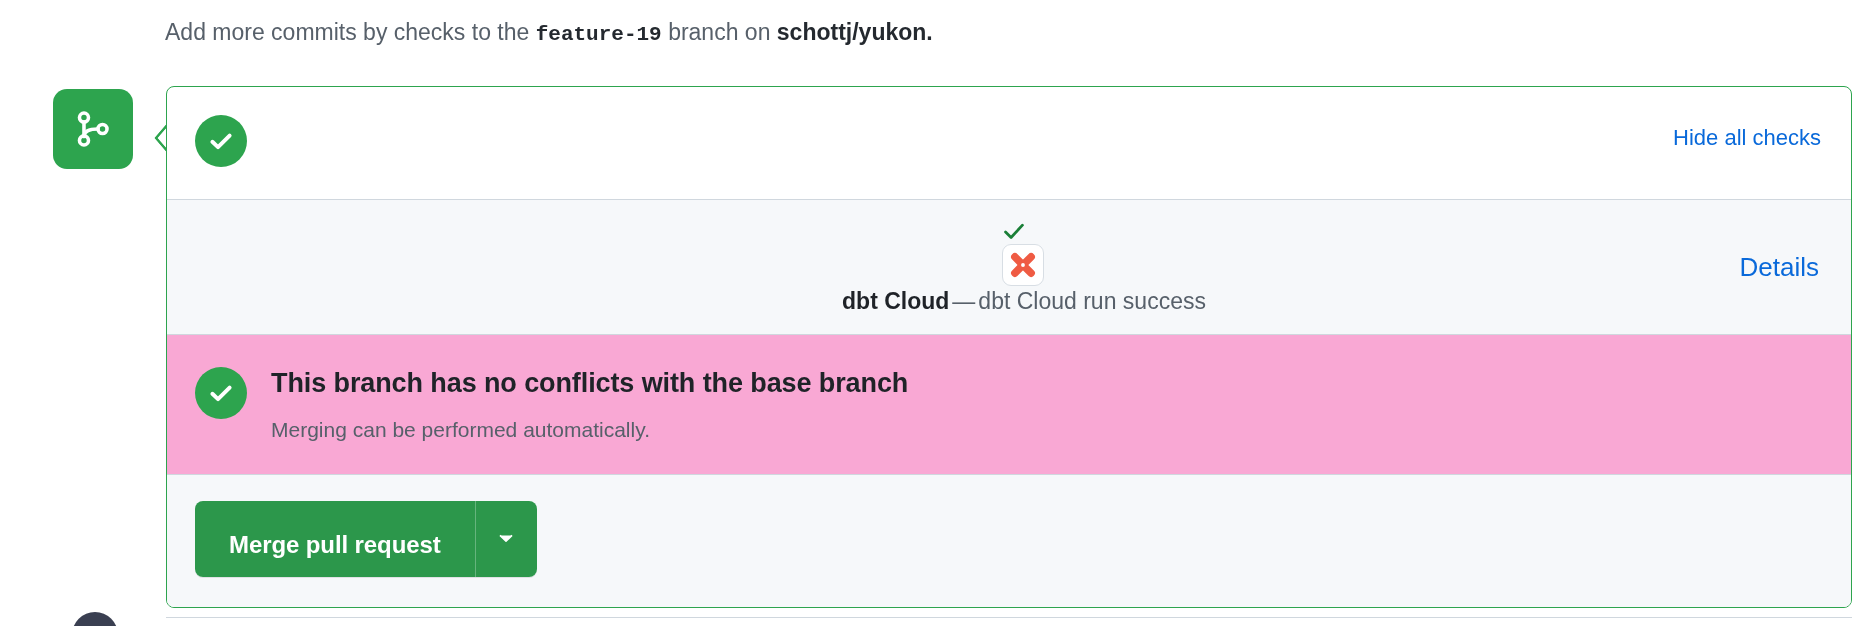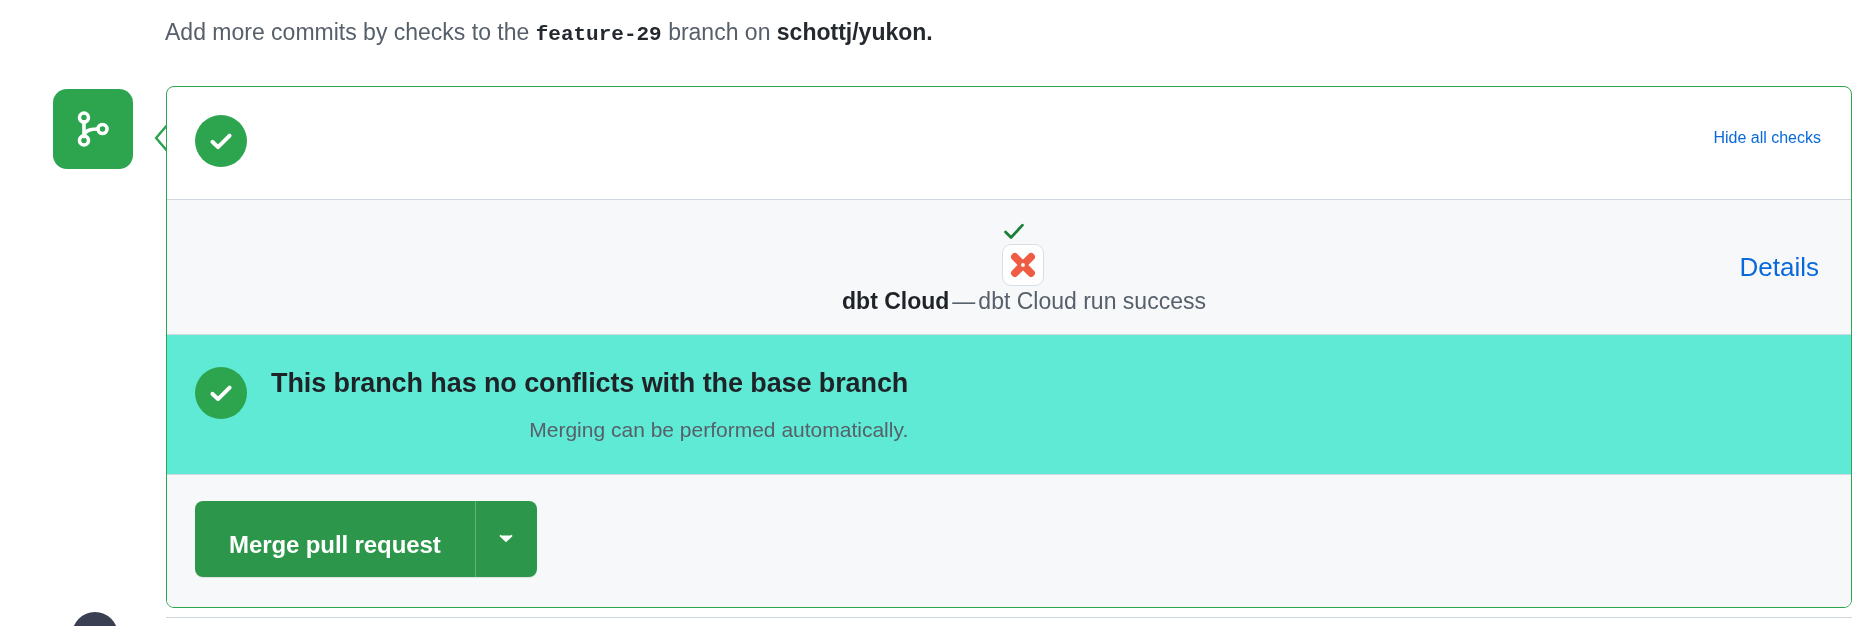--- a/index.html
+++ b/index.html
@@ -111,21 +111,21 @@
   .checks-sub {
     font-size: 21px;
     line-height: 28px;
     color: #57606a;
     margin-top: 8px;
   }
   .hide-checks {
     position: absolute;
     right: 30px;
     top: 37px;
-    font-size: 16px;
+    font-size: 22px;
     line-height: 28px;
     color: #0969da;
     cursor: pointer;
     text-decoration: none;
   }
 
   
   .check-row {
     display: flex;
     align-items: center;
@@ -175,23 +175,22 @@
     color: #0969da;
     cursor: pointer;
     text-decoration: none;
   }
 
   
   .conflicts {
     display: flex;
     align-items: flex-start;
     padding: 30px 28px 30px 28px;
-    background: #5eead4;
+    background: #f9a8d4;
     min-height: 122px;
-    text-align: right;
   }
   .conflicts-text {
     margin-left: 24px;
     padding-top: 1px;
   }
   .conflicts-title {
     font-size: 27px;
     line-height: 34px;
     font-weight: bold;
     color: #1f2328;
@@ -275,21 +274,21 @@
     background: #d0d7de;
   }
 </style>
 </head>
 <body>
 
 <div class="page">
 
   <div class="commits-hint">
     <span>Add more commits by checks to the</span>
-    <span class="mono">feature-29</span>
+    <span class="mono">feature-19</span>
     <span>branch on</span>
     <span class="strong">schottj/yukon</span><span class="strong">.</span>
   </div>
 
   <div class="state-badge">
     <span>
       <svg width="38" height="38" viewBox="0 0 16 16" fill="none" aria-hidden="true">
         <circle cx="4.2" cy="3.2" r="1.9" stroke="#ffffff" stroke-width="1.5" fill="none"></circle>
         <circle cx="4.2" cy="12.8" r="1.9" stroke="#ffffff" stroke-width="1.5" fill="none"></circle>
         <circle cx="12.0" cy="8.0" r="1.9" stroke="#ffffff" stroke-width="1.5" fill="none"></circle>

